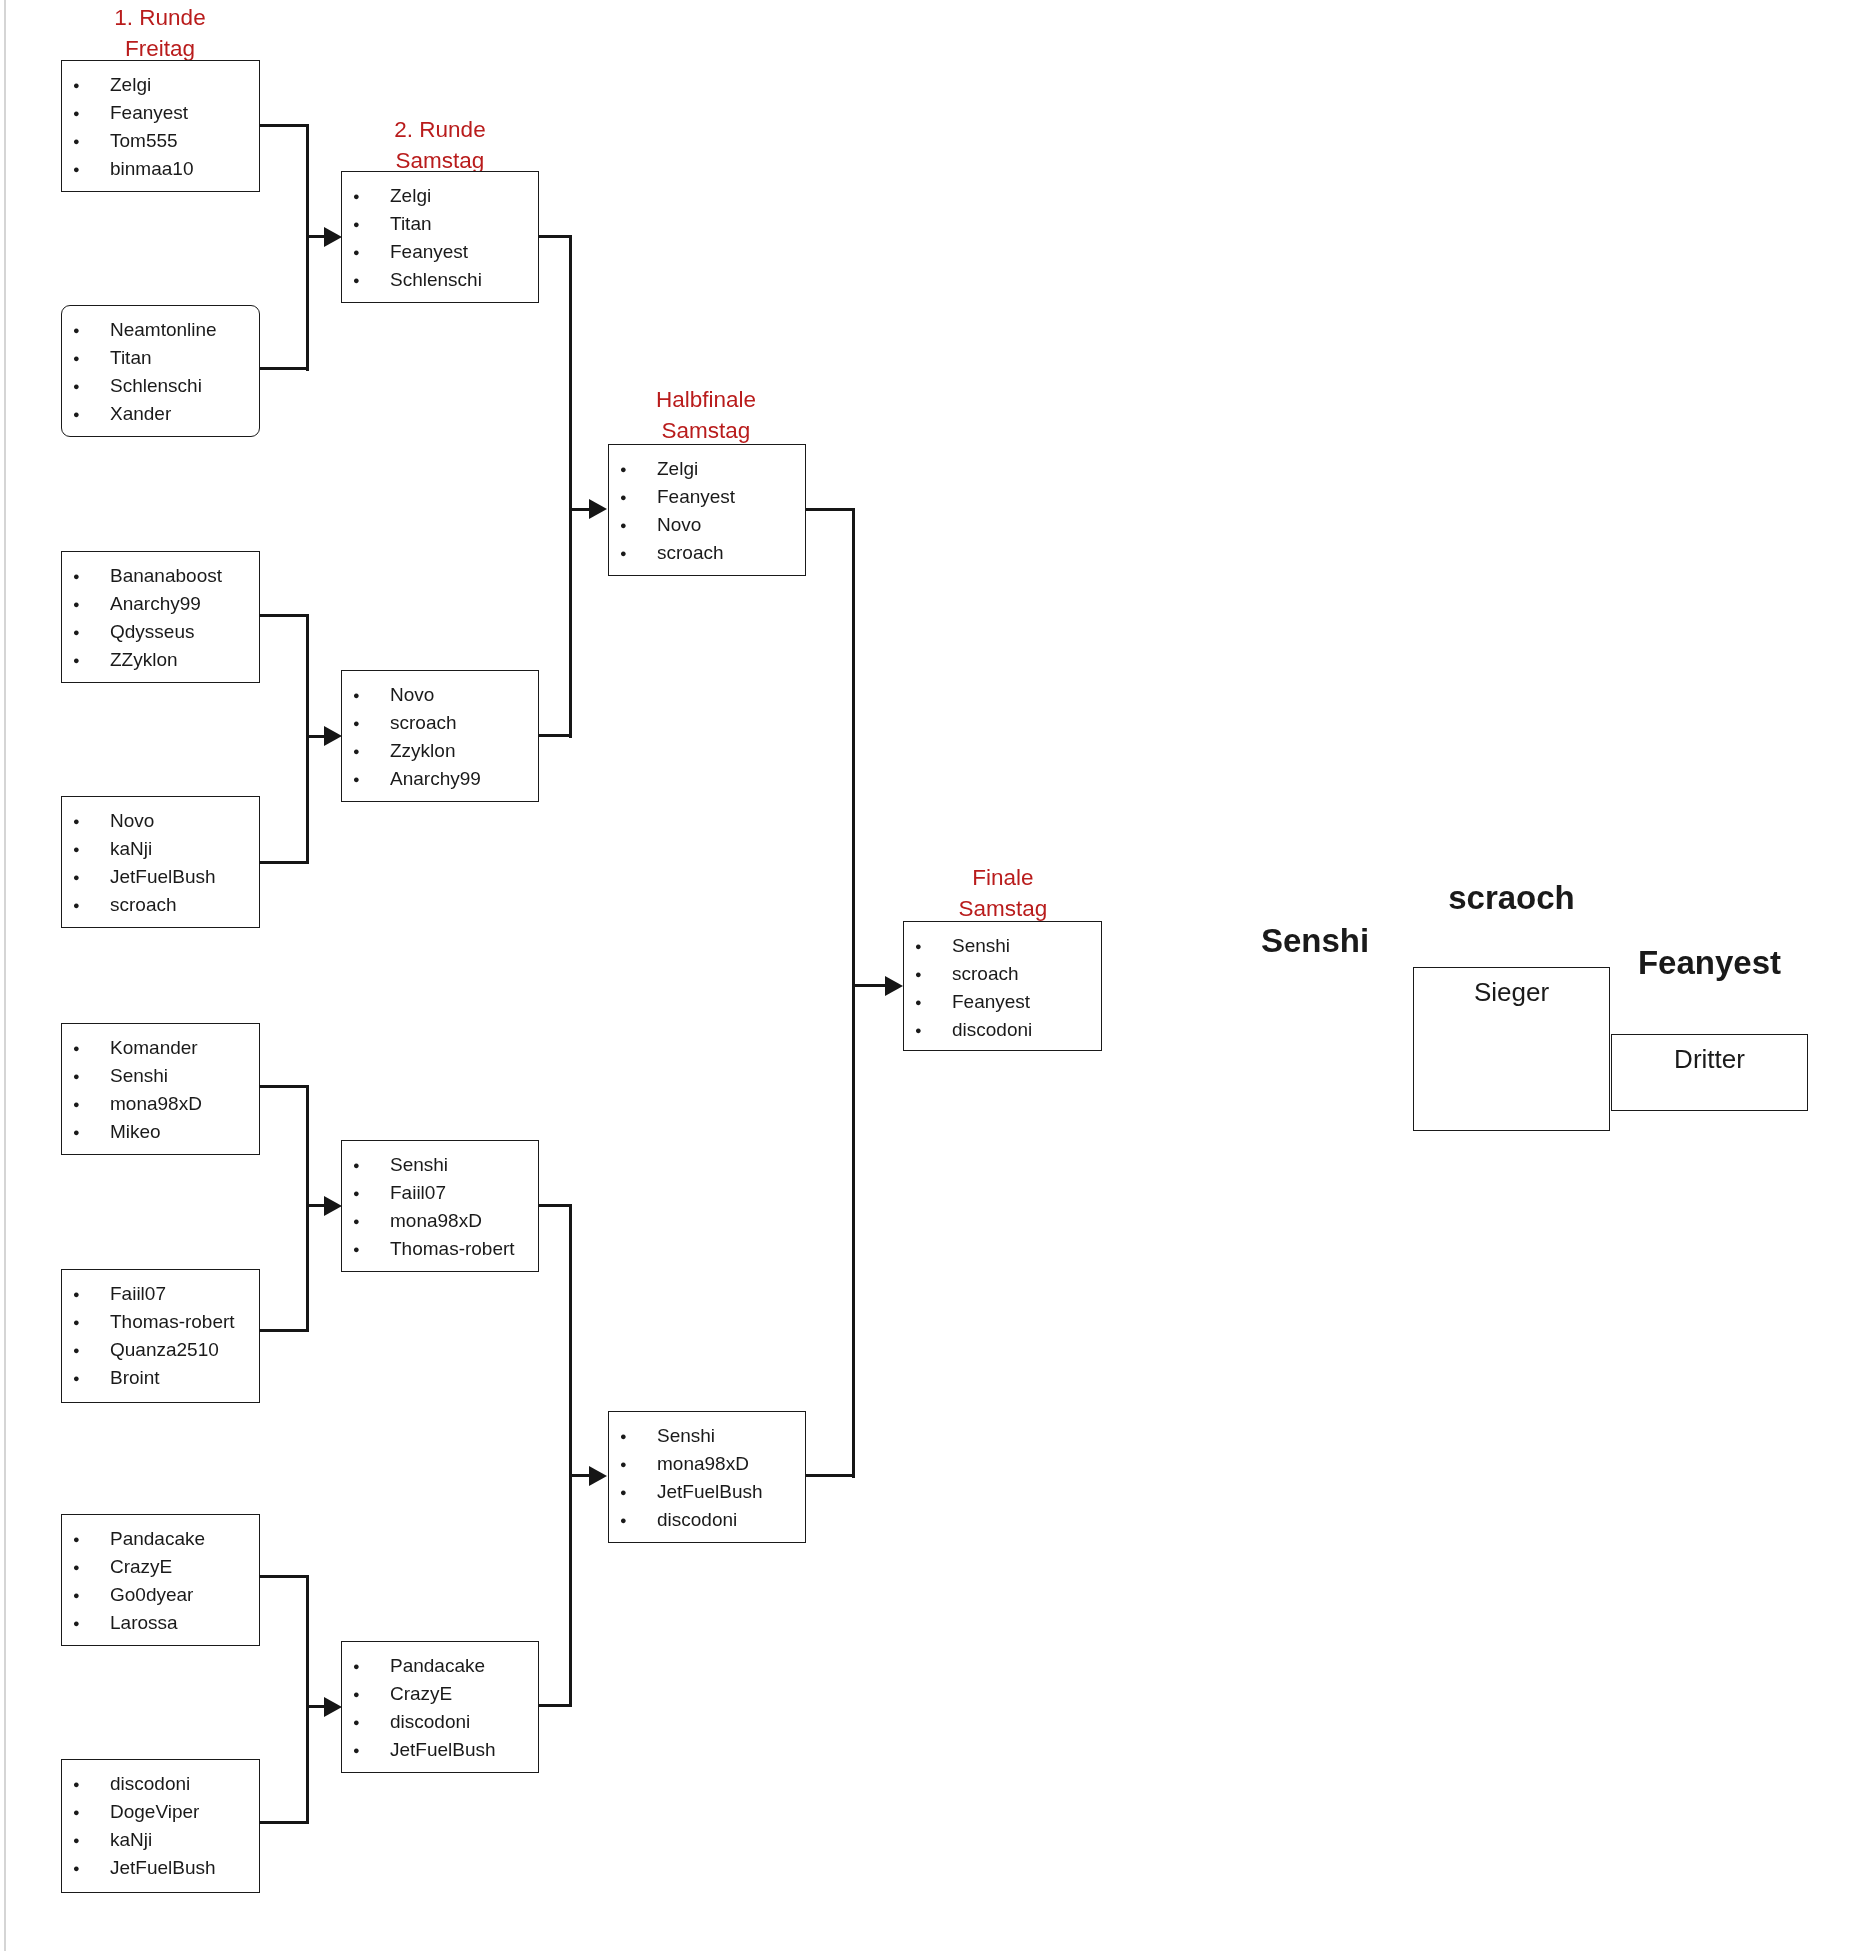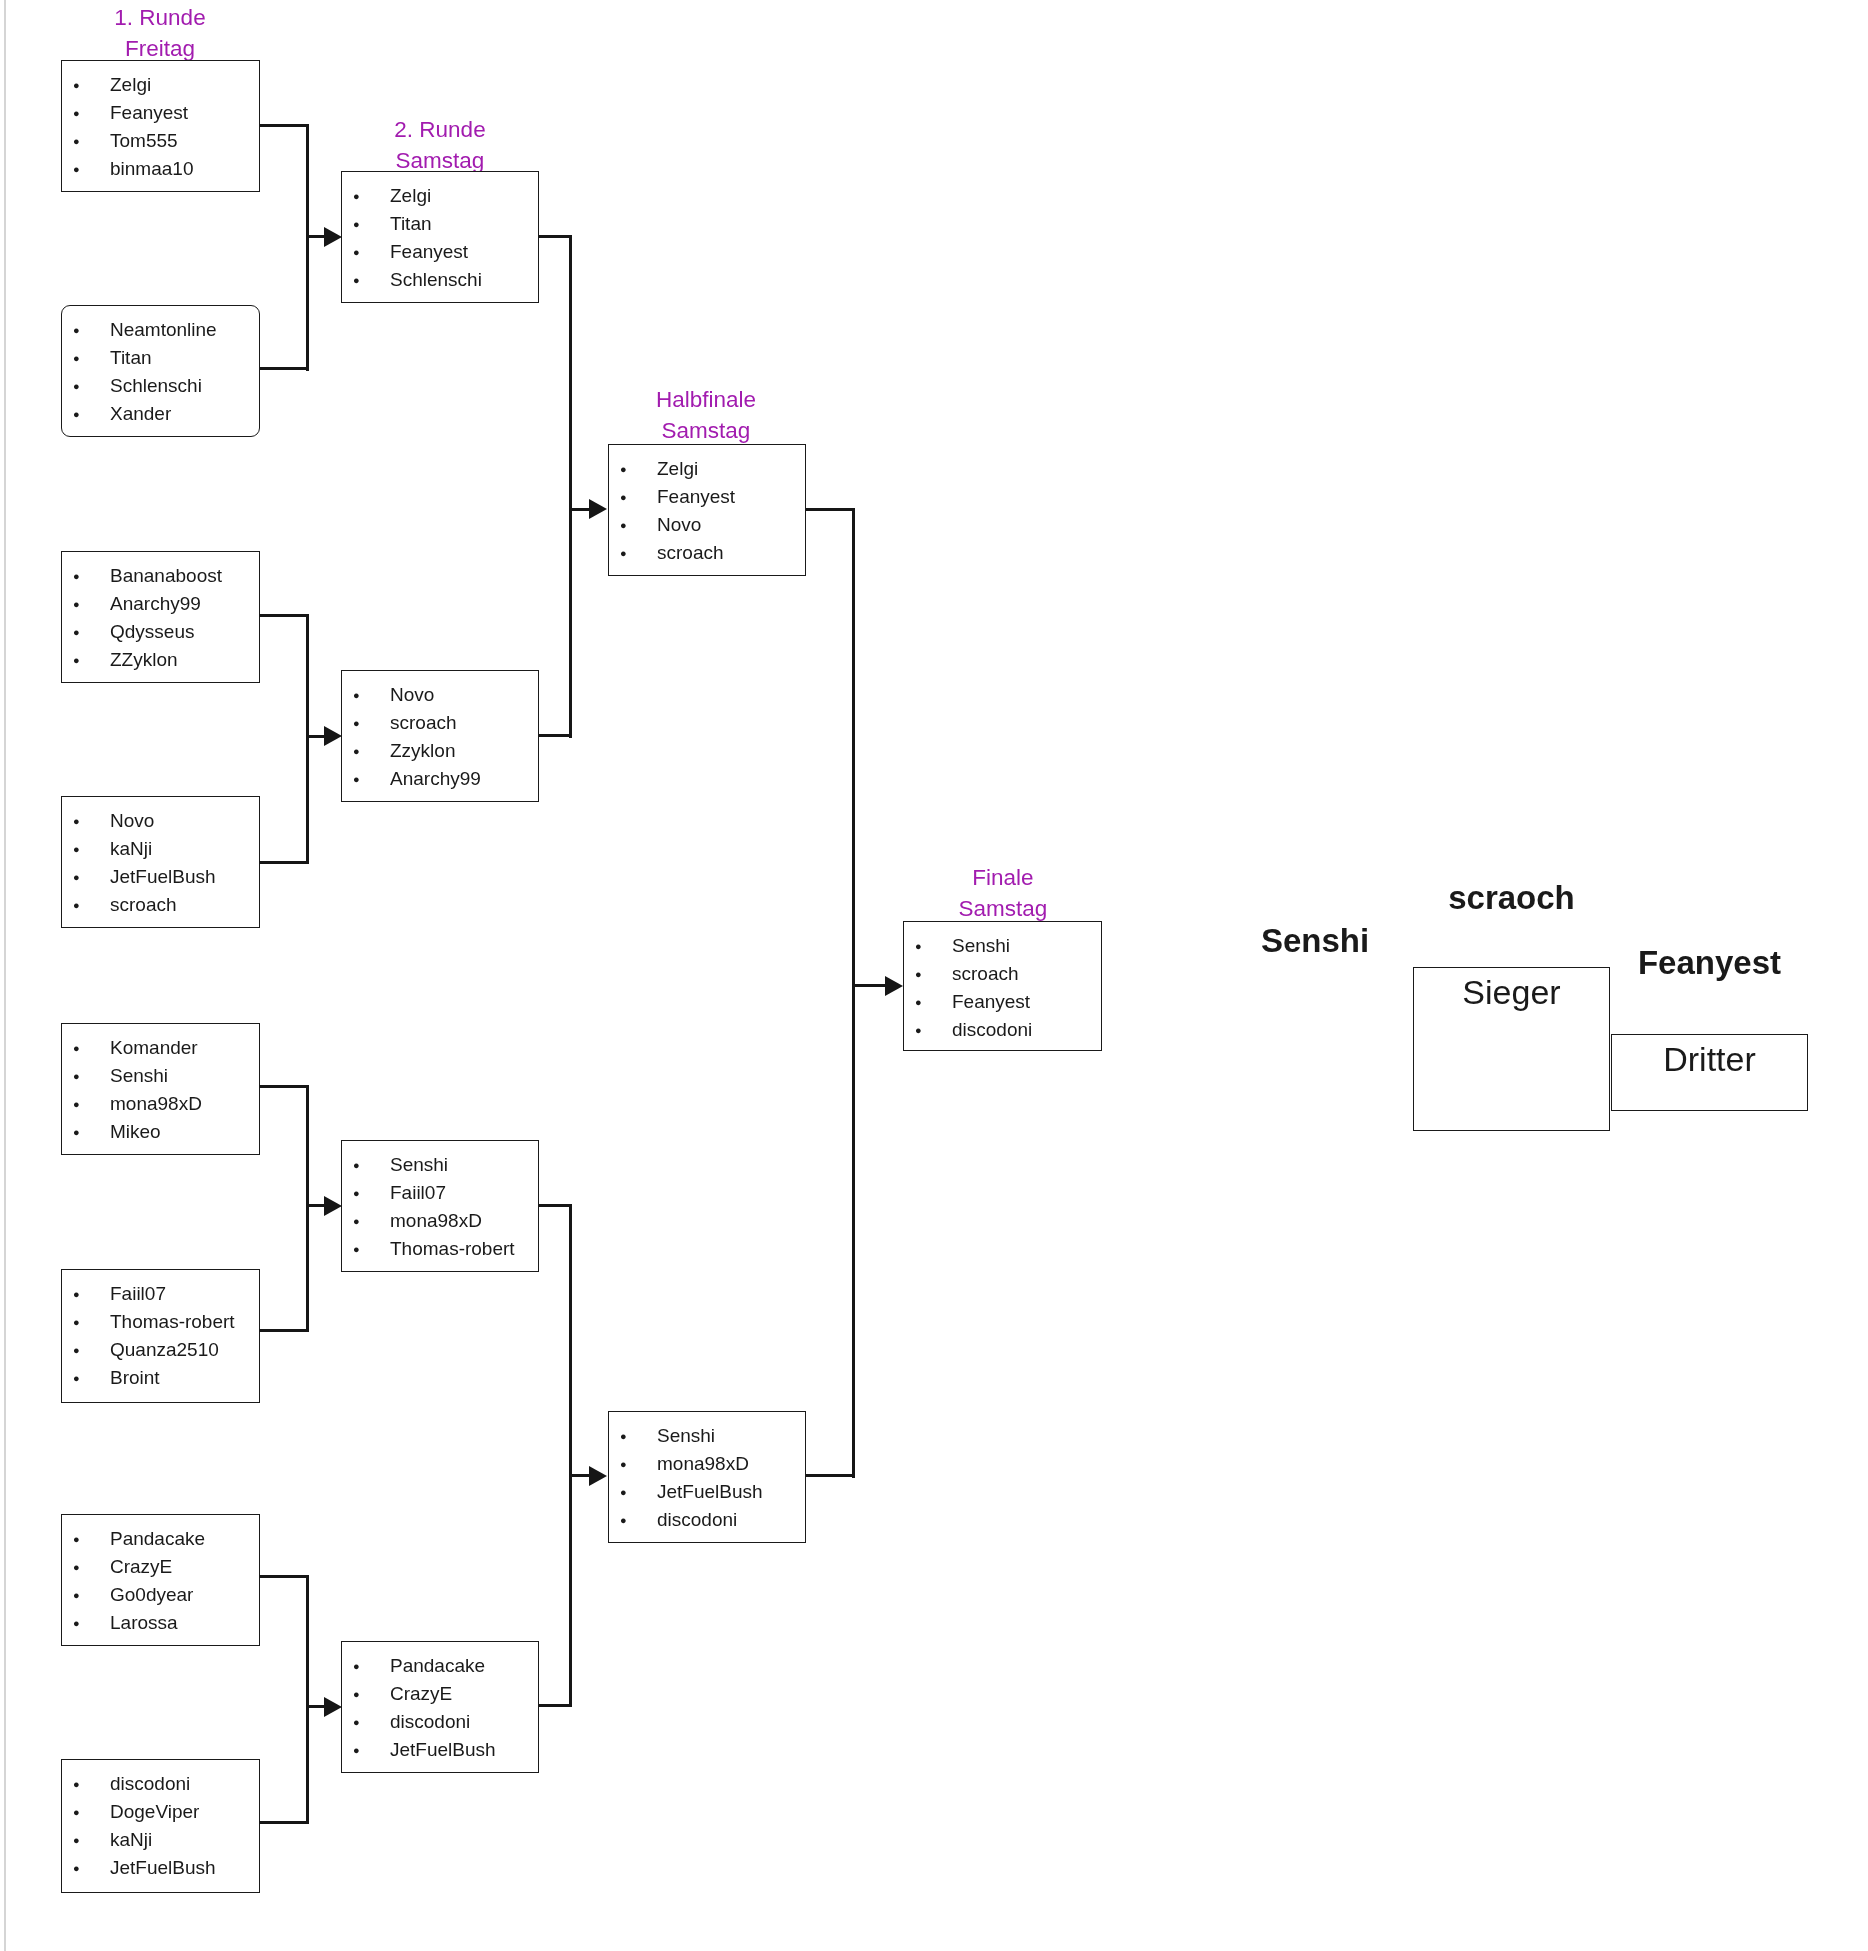--- a/index.html
+++ b/index.html
@@ -10,21 +10,21 @@
     font-family:"Liberation Sans", sans-serif;
     color:#1a1a1a;
     overflow:hidden;
   }
   .canvas-edge{
     position:absolute;left:4.2px;top:0;width:1.7px;height:1951px;
     background:#d5d5d5;
   }
   .col-header{
     position:absolute;width:200px;
-    text-align:center;font-size:22.5px;line-height:31px;color:#a21caf;
+    text-align:center;font-size:22.5px;line-height:31px;color:#b91c1c;
   }
   .pbox{
     position:absolute;
     border:1.7px solid #1a1a1a;background:#ffffff;box-sizing:border-box;
   }
   .pbox ul{margin:0;padding:10px 0 0 0;list-style:none;}
   .pbox li{
     position:relative;height:28px;line-height:28px;
     padding-left:48px;font-size:19px;white-space:nowrap;
   }
@@ -37,21 +37,21 @@
   .arrow{
     position:absolute;width:0;height:0;
     border-top:10px solid transparent;
     border-bottom:10px solid transparent;
     border-left:18.4px solid #161616;
   }
   .podium-box{
     position:absolute;border:1.7px solid #1a1a1a;background:#fff;
     box-sizing:border-box;text-align:center;
   }
-  .rank-label{font-size:34px;line-height:33px;margin-top:8.3px;}
+  .rank-label{font-size:26px;line-height:33px;margin-top:8.3px;}
   .podium-name{
     position:absolute;text-align:center;
     font-size:33px;font-weight:700;line-height:37px;white-space:nowrap;
   }
 </style>
 </head>
 <body>
 
 <div id="canvas">
 

